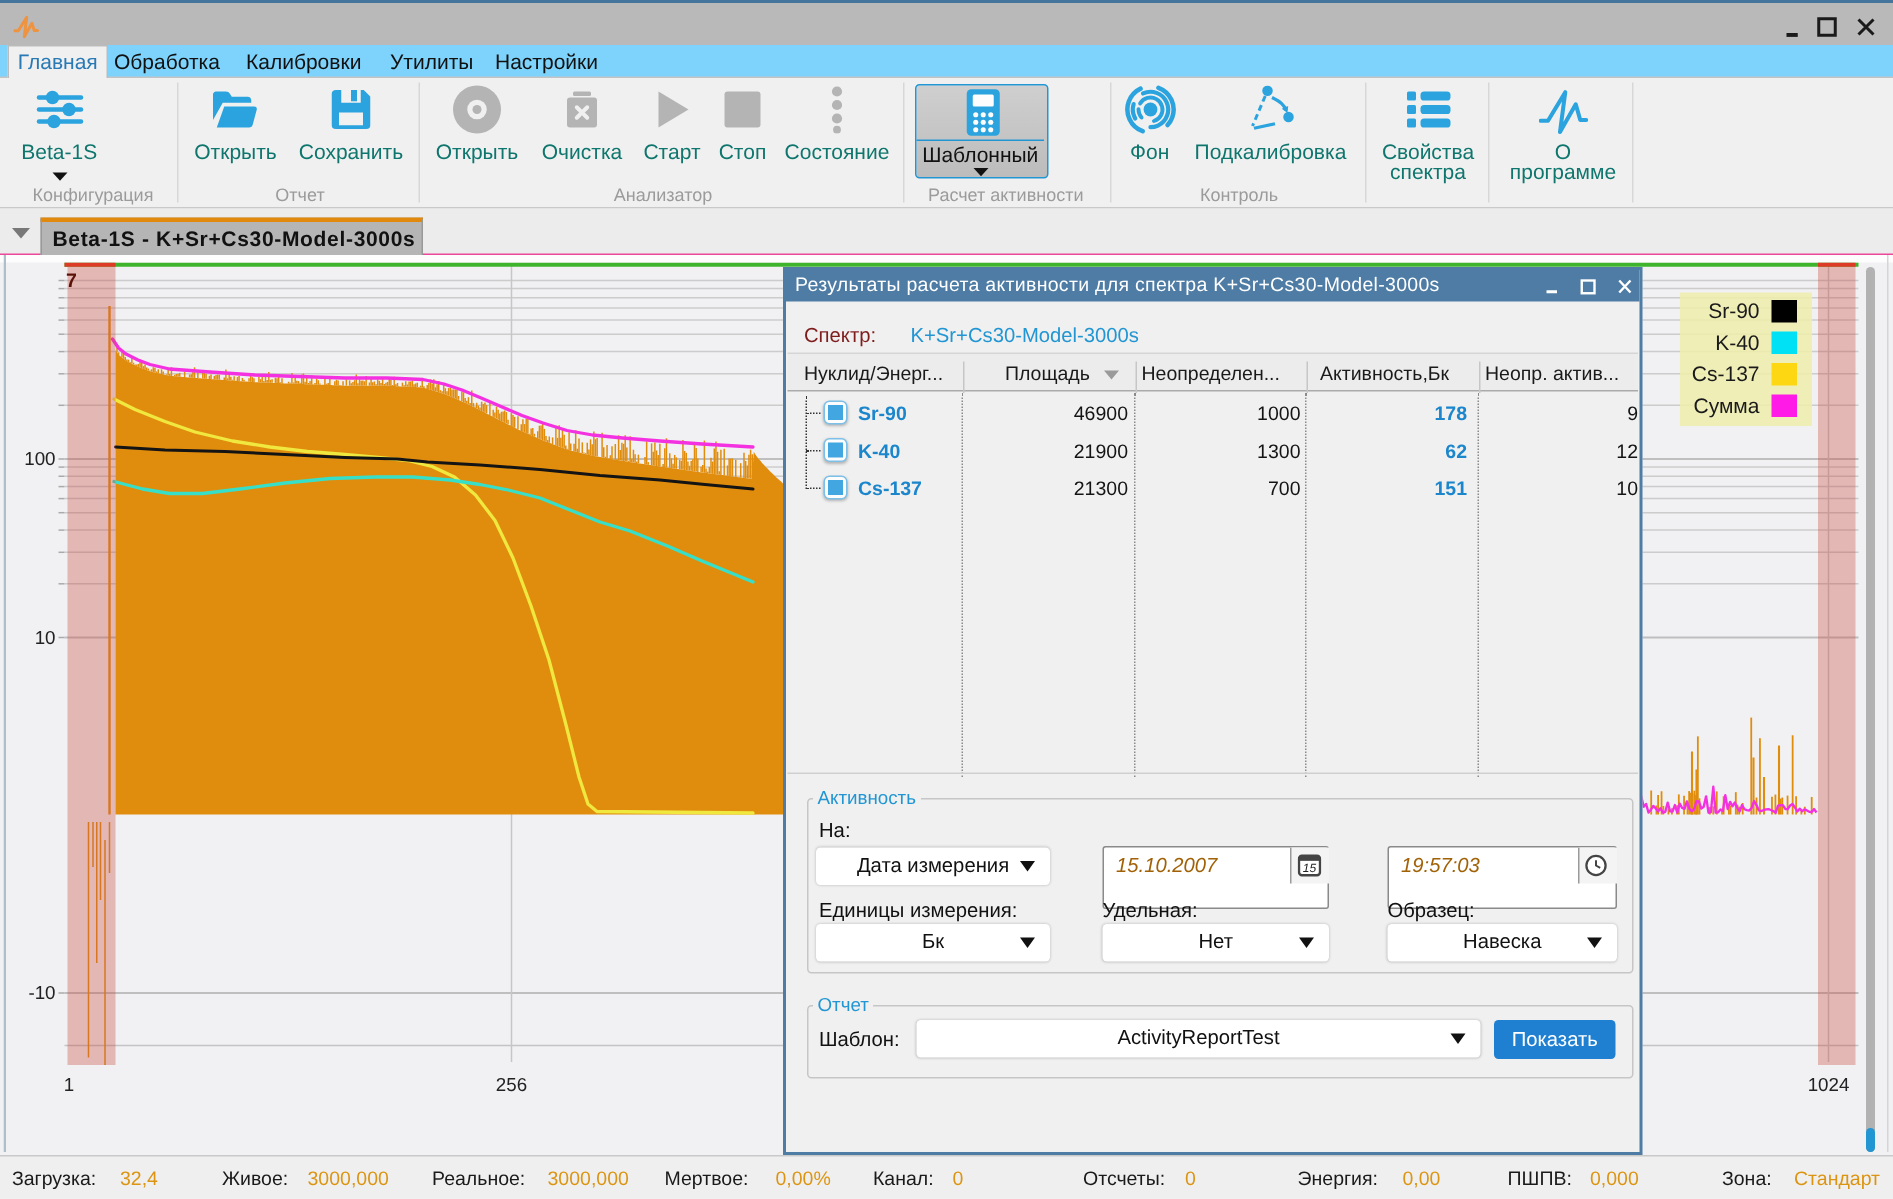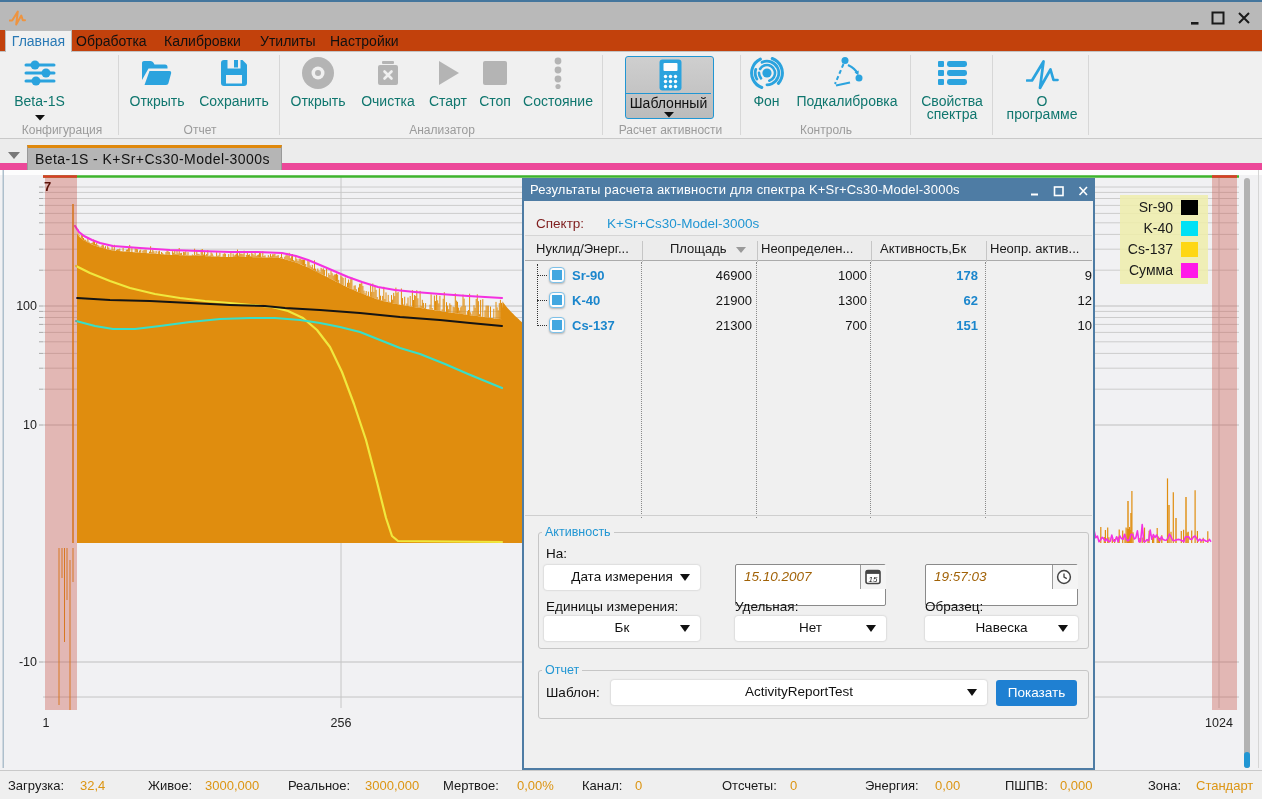--- a/index.html
+++ b/index.html
@@ -3,33 +3,33 @@
 <meta charset="utf-8">
 <style>
 * { margin:0; padding:0; box-sizing:border-box; }
 html,body { width:1262px; height:799px; overflow:hidden; font-family:"Liberation Sans", sans-serif; background:#f0f0f0; }
 #win { position:relative; width:1262px; height:799px; }
 .abs { position:absolute; }
 
 #titlebar { position:absolute; left:0; top:0; width:1262px; height:30px; background:#b9b9b9; border-top:2px solid #44769d; }
 #titlebar .ttl { position:absolute; left:30px; top:7px; font-size:13.5px; color:#1c1c1c; }
 
-#menubar { position:absolute; left:0; top:30px; width:1262px; height:22px; background:#c2410c; border-bottom:1px solid #c3c3c3; }
+#menubar { position:absolute; left:0; top:30px; width:1262px; height:22px; background:#7dd3fc; border-bottom:1px solid #c3c3c3; }
 .mi { position:absolute; top:3px; font-size:14px; color:#111; }
 #mi-active { position:absolute; left:5px; top:0px; width:67px; height:22px; background:#f0f0f0; border:1px solid #bbb; border-bottom:none; color:#2979b5; font-size:14px; text-align:center; padding-top:2px; z-index:2; }
 
 #ribbon { position:absolute; left:0; top:52px; width:1262px; height:87px; background:#f0f0f0; border-bottom:1px solid #c9c9c9; }
 .vsep { position:absolute; top:3px; width:1px; height:80px; background:#d7d7d7; }
 .glabel { position:absolute; top:71px; font-size:12px; color:#9b9b9b; text-align:center; }
 .rbtn { position:absolute; top:3px; text-align:center; font-size:14px; color:#0f766e; }
 .rbtn .ic { height:36px; display:flex; align-items:center; justify-content:center; }
 .rbtn .tx { margin-top:4px; line-height:13px; }
 .two { font-size:14px; line-height:13.5px; }
 
-#tabrow { position:absolute; left:0; top:139px; width:1262px; height:31px; background:#ececec; border-bottom:7px solid #ec4899; }
+#tabrow { position:absolute; left:0; top:139px; width:1262px; height:31px; background:#ececec; border-bottom:1px solid #ec4899;font-weight:bold; }
 #tab1 { position:absolute; left:27px; top:6px; width:255px; height:25px; background:#b5b5b5; border-top:3px solid #e0890c; border-left:1px solid #999; border-right:1px solid #999; font-size:14px; letter-spacing:0.45px; color:#111; padding:3px 0 0 7px; }
 #tabarrow { position:absolute; left:8px; top:13px; width:0; height:0; border-left:6px solid transparent; border-right:6px solid transparent; border-top:7px solid #787878; }
 
 #chart { position:absolute; left:0; top:170px; width:1262px; height:600px; background:#f1f1f3; }
 #chart svg { position:absolute; left:0; top:0; }
 
 #status { position:absolute; left:0; top:770px; width:1262px; height:29px; background:#efefef; border-top:1px solid #c9c9c9; font-size:13px; }
 #status span { position:absolute; top:7px; color:#1a1a1a; }
 #status span.v { color:#dc9513; }
 
@@ -164,21 +164,21 @@
    <circle cx="5" cy="4" r="3.4" class="icgray"></circle>
             <circle cx="5" cy="13" r="3.4" class="icgray"></circle>
             <circle cx="5" cy="22" r="3.4" class="icgray"></circle>
             <circle cx="5" cy="29.5" r="2.6" class="icgray"></circle>
   </svg>
         </div>
   <div class="tx">Состояние</div>
  </div>
  <div class="glabel" style="left:287px;width:310px">Анализатор</div>
  <div class="vsep" style="left:602px"></div>
- <div class="abs" style="left:610px;top:4px;width:89px;height:63px;background:linear-gradient(#cfcfcf,#bcbcbc);border:1.5px solid #2196d3;border-radius:3px;margin-left:15px;">
+ <div class="abs" style="left:610px;top:4px;width:89px;height:63px;background:linear-gradient(#cfcfcf,#bcbcbc);border:1.5px solid #2196d3;border-radius:3px;">
    <svg style="position:absolute;left:33px;top:2px" width="23" height="32" viewBox="0 0 23 32">
      <rect x="0.5" y="0.5" width="22" height="31" rx="3" fill="#2ba3de"></rect>
      <rect x="4.5" y="4" width="14" height="8" rx="1" fill="#fdfdfd"></rect>
      <g fill="#fdfdfd">
             <circle cx="6.5" cy="17.5" r="1.7"></circle>
             <circle cx="11.5" cy="17.5" r="1.7"></circle>
             <circle cx="16.5" cy="17.5" r="1.7"></circle>
      <circle cx="6.5" cy="22.5" r="1.7"></circle>
             <circle cx="11.5" cy="22.5" r="1.7"></circle>
             <circle cx="16.5" cy="22.5" r="1.7"></circle>

